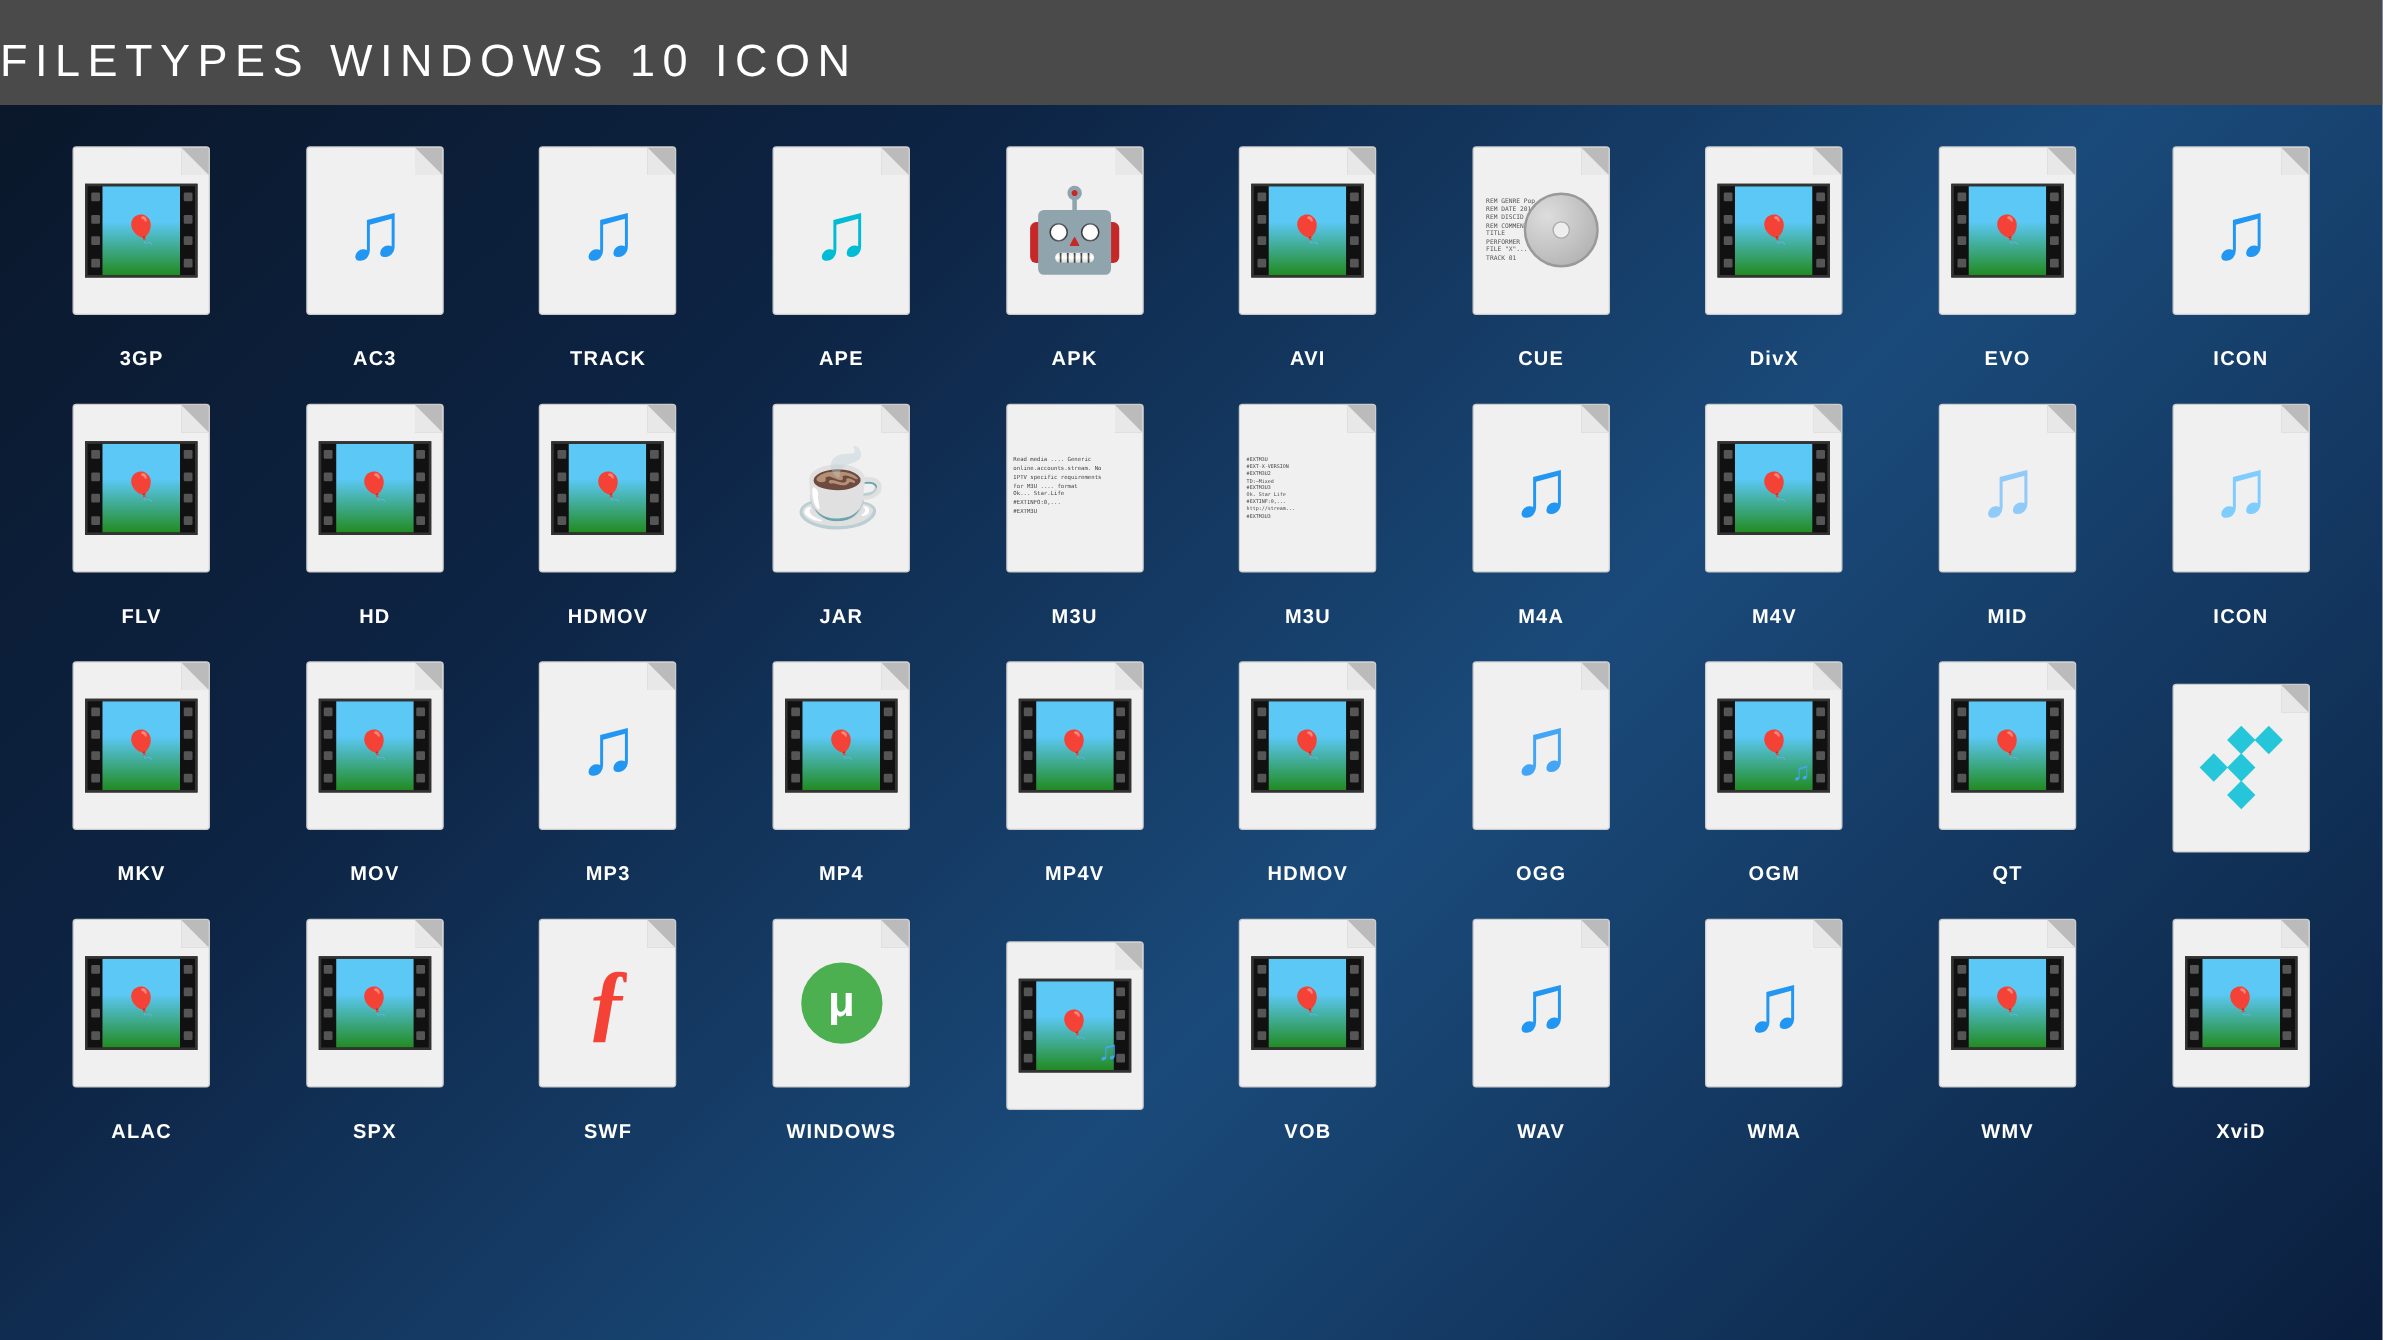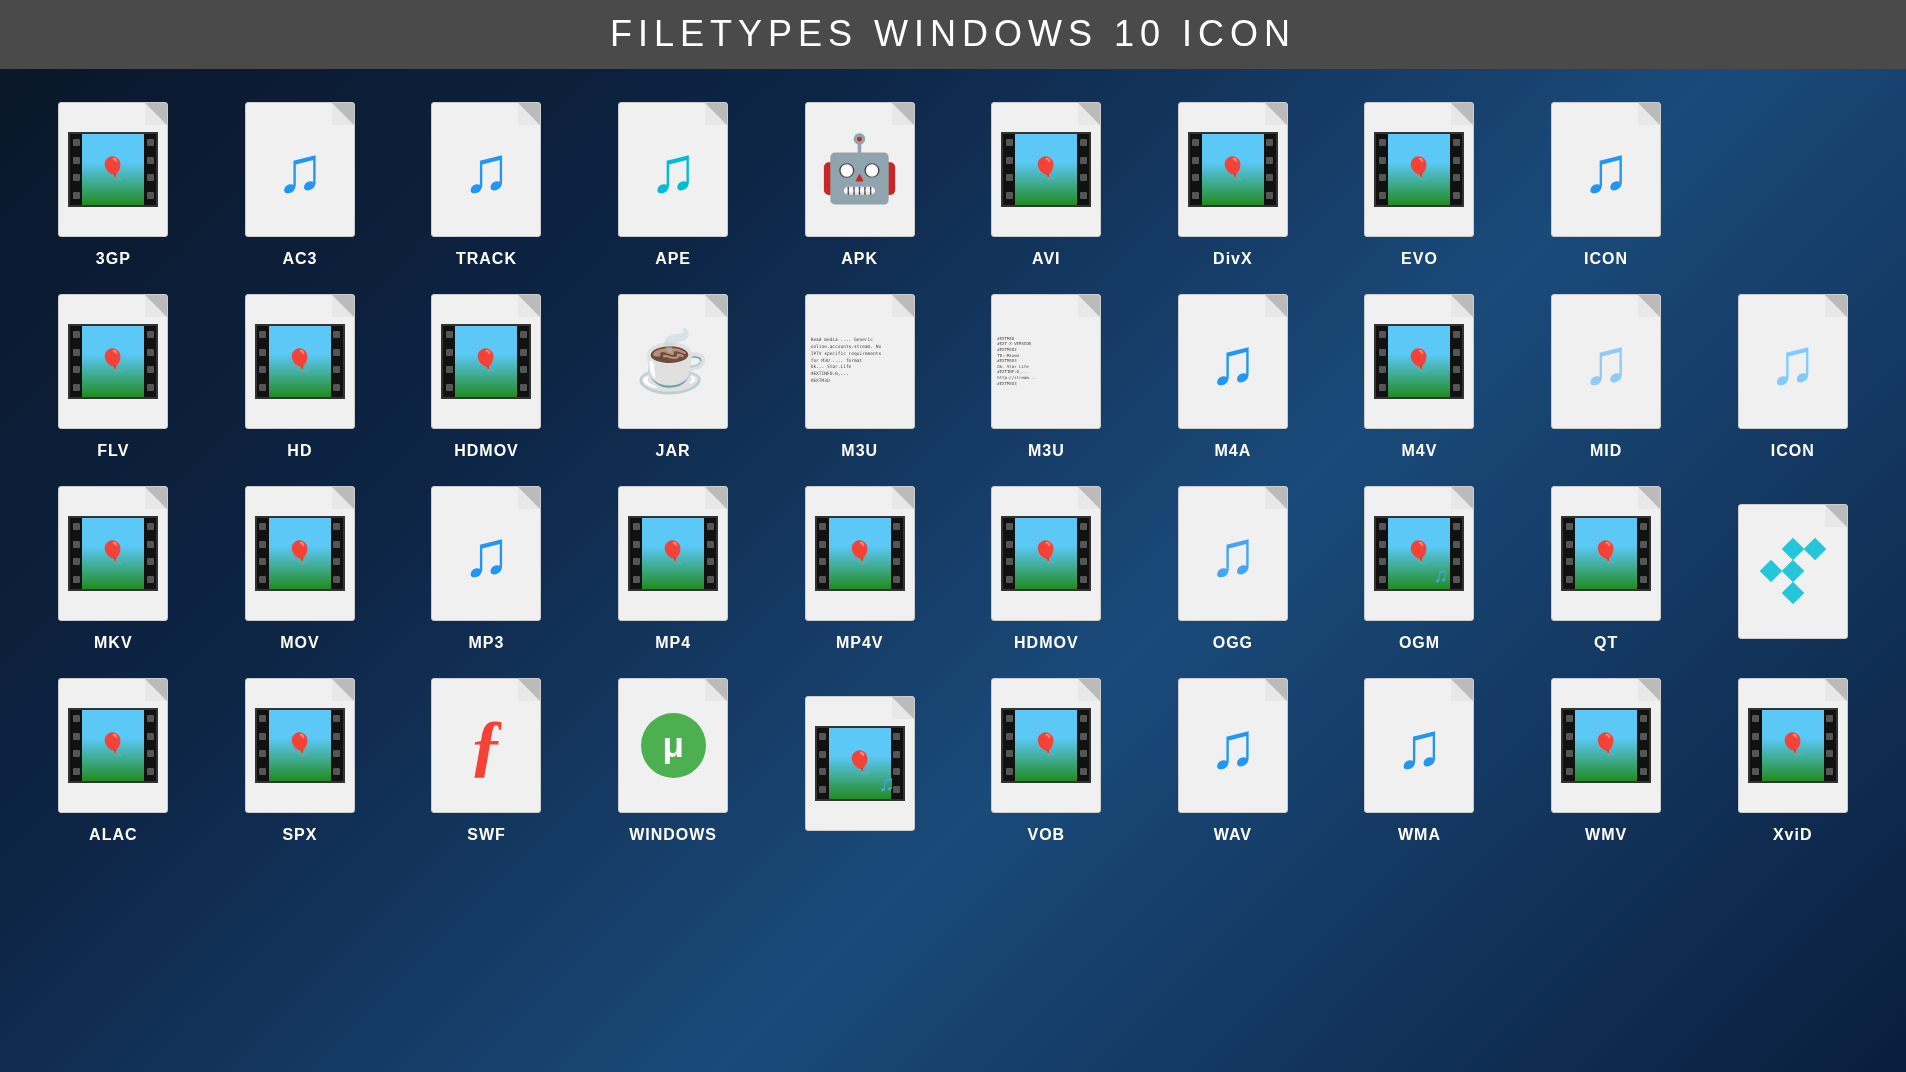--- a/index.html
+++ b/index.html
@@ -6,22 +6,21 @@
     body {
       width: 1906px;
       height: 1072px;
       background: linear-gradient(135deg, #0a1628 0%, #0d2444 30%, #1a4a7a 60%, #0a1e3d 100%);
       font-family: 'Segoe UI', Arial, sans-serif;
       overflow: hidden;
     }
 
     .header {
       background: #4a4a4a;
-      text-align: center;
-      padding: 13px 0 14px;
+      padding: 28px 0 14px;
       letter-spacing: 4px;
     }
     .header h1 {
       color: #ffffff;
       font-size: 36px;
       font-weight: 400;
       letter-spacing: 6px;
     }
 
     .file-icon {
@@ -82,21 +81,21 @@
       display: flex;
       align-items: center;
       justify-content: center;
       position: relative;
     }
 
     .file-label {
       color: #ffffff;
       font-size: 16px;
       font-weight: 600;
-      margin-top: 6px;
+      margin-top: 20px;
       letter-spacing: 1px;
     }
 
     
     .music-note {
       font-size: 65px;
       color: #2196F3;
       line-height: 1;
     }
 
@@ -258,20 +257,35 @@
                   <div class="film-hole"></div>
                   <div class="film-hole"></div>
                 </div>
             </div>
           </div>
         </div>
       </div>
       <span class="file-label">AVI</span>
     </div>
 
+    <div class="file-icon">
+      <div class="icon-wrapper">
+        <div class="page">
+          <div class="page-inner" style="flex-direction:column; align-items:flex-start; padding:6px; font-size:4px; color:#333; font-family:monospace; line-height:1.3; overflow:hidden;">
+            <div style="font-size:5px;line-height:1.3;color:#555;padding:4px;">
+              REM GENRE Pop<br>REM DATE 2016<br>REM DISCID<br>REM COMMENT<br>TITLE<br>PERFORMER<br>FILE "X"...<br>TRACK 01<br>
+            </div>
+            <div class="cue-disc" style="position:absolute;right:8px;top:50%;transform:translateY(-50%);">
+              <div class="cue-disc-inner"></div>
+            </div>
+          </div>
+        </div>
+      </div>
+      <span class="file-label">CUE</span>
+    </div>
 
     <div class="file-icon">
       <div class="icon-wrapper">
         <div class="page">
           <div class="page-inner">
             <div class="film-strip">
               <div class="film-holes">
                   <div class="film-hole"></div>
                   <div class="film-hole"></div>
                   <div class="film-hole"></div>

